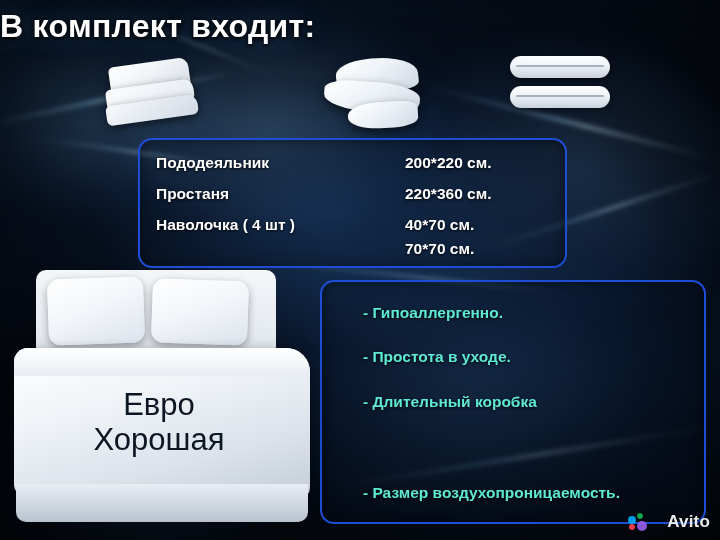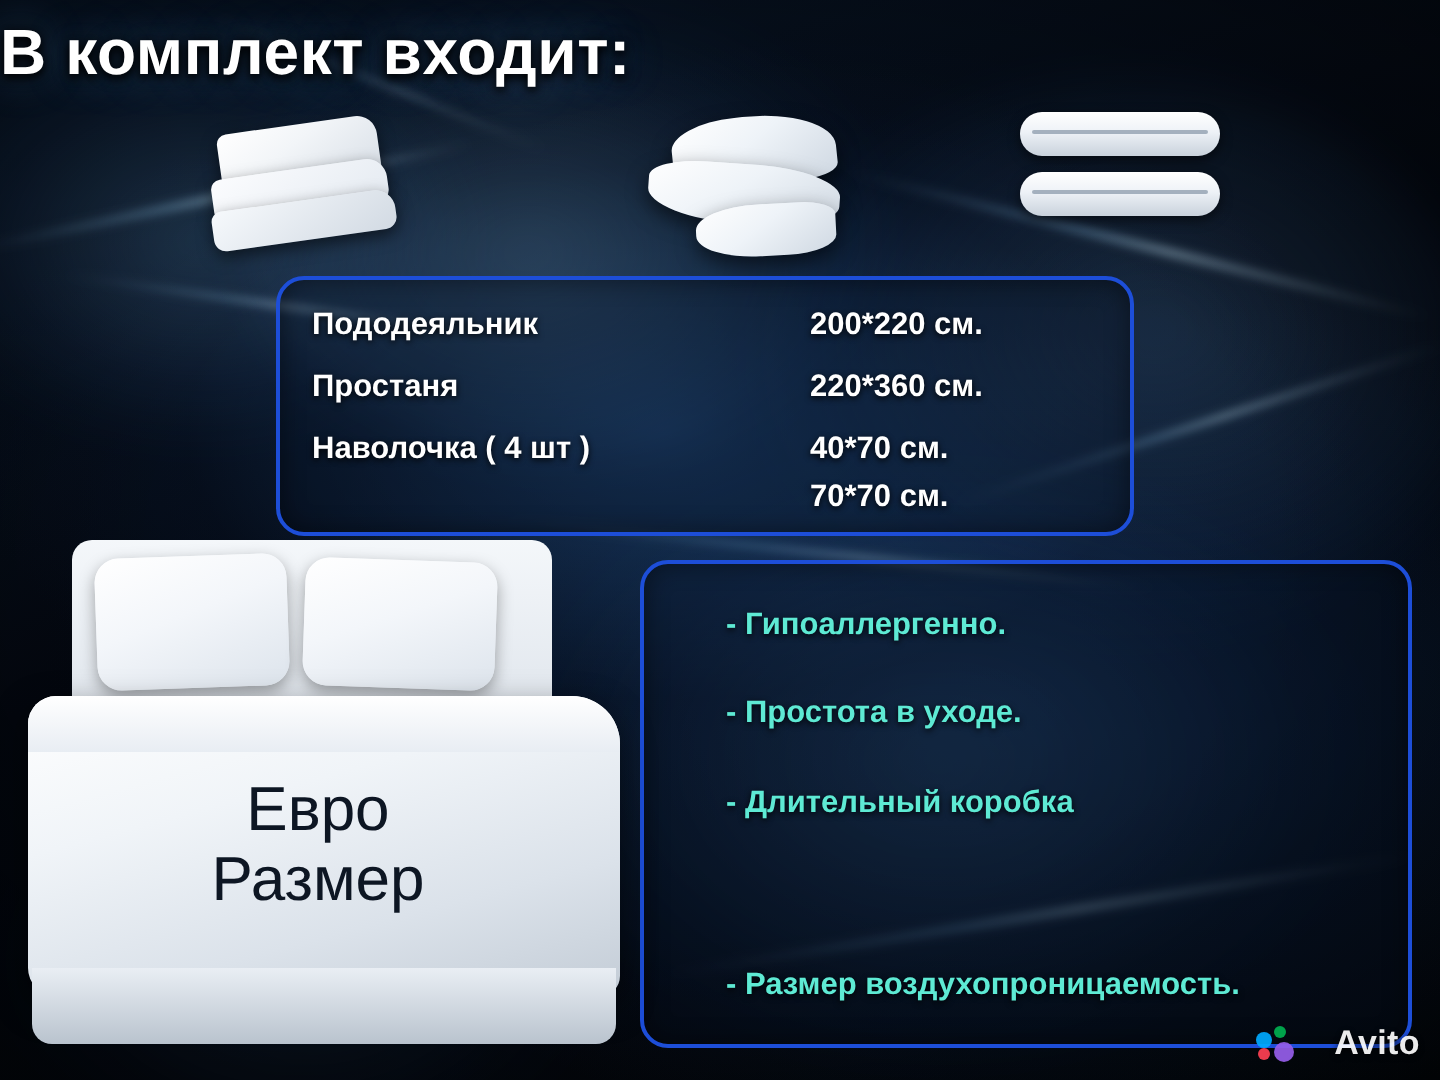--- a/index.html
+++ b/index.html
@@ -278,21 +278,21 @@
 
   <div class="bed">
     <div class="bed-head"></div>
     <div class="pillow p1"></div>
     <div class="pillow p2"></div>
     <div class="duvet"></div>
     <div class="duvet-fold"></div>
     <div class="bed-base"></div>
     <div class="euro-label">
       <div>Евро</div>
-      <div>Размер</div>
+      <div>Хорошая</div>
     </div>
   </div>
 
   <div class="avito">
     <div class="avito-dots">
       <i class="d1"></i>
       <i class="d2"></i>
       <i class="d3"></i>
       <i class="d4"></i>
     </div>

